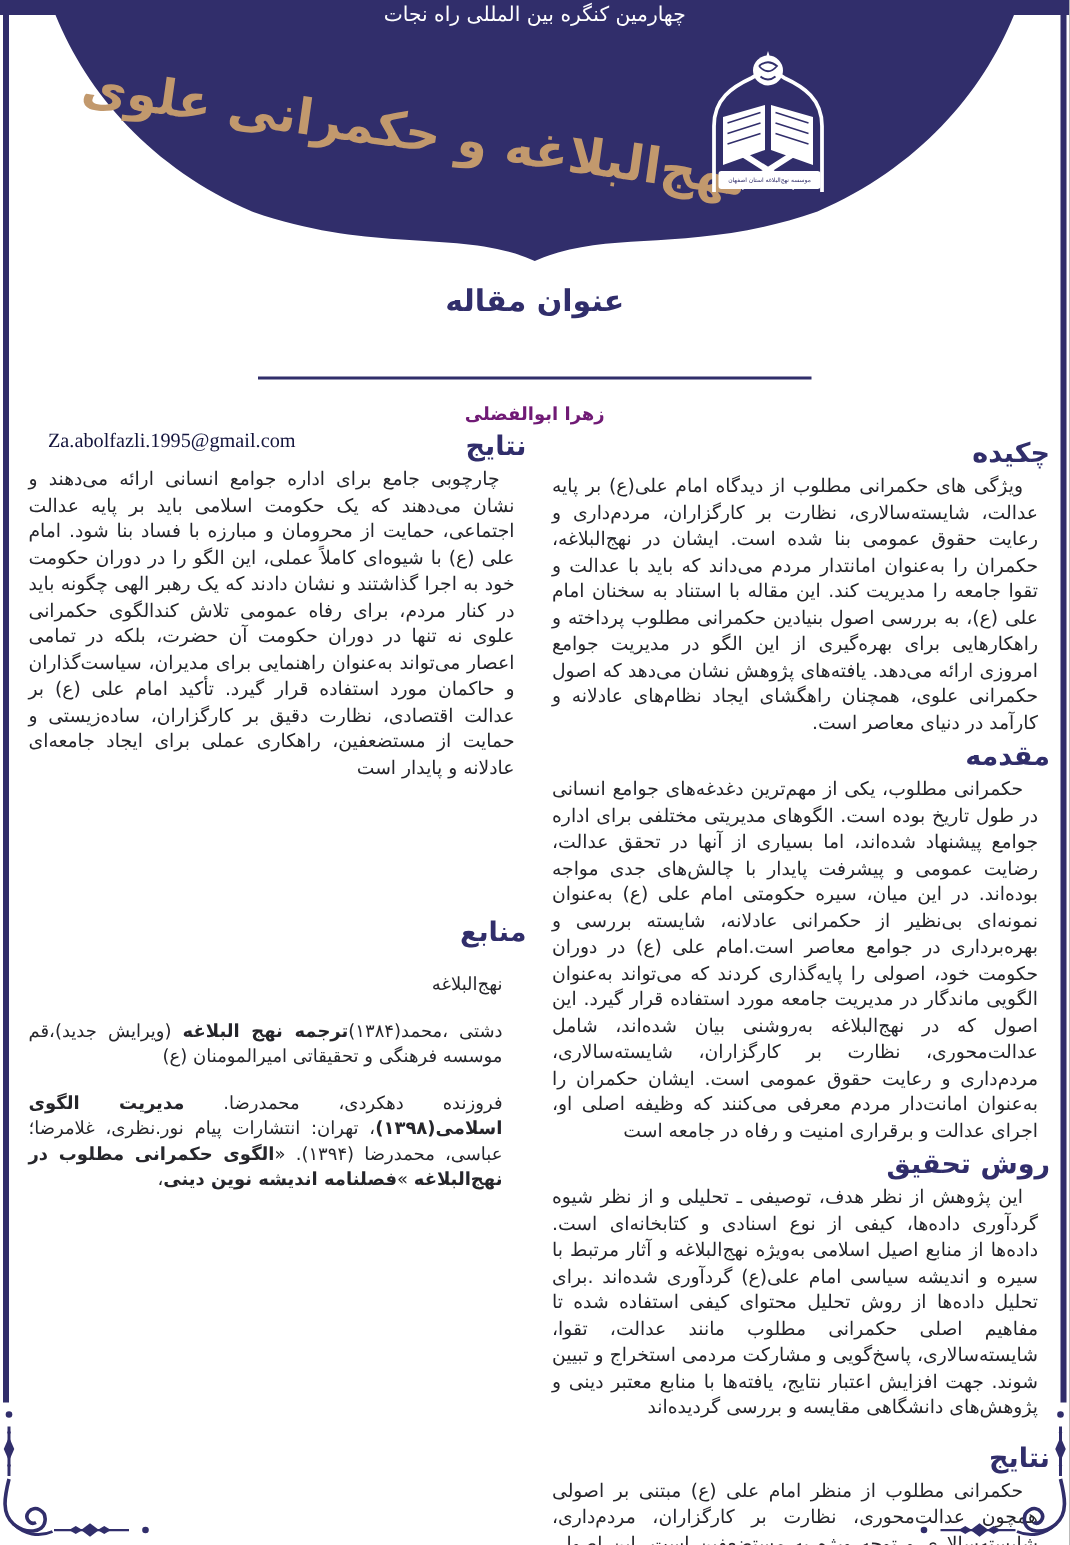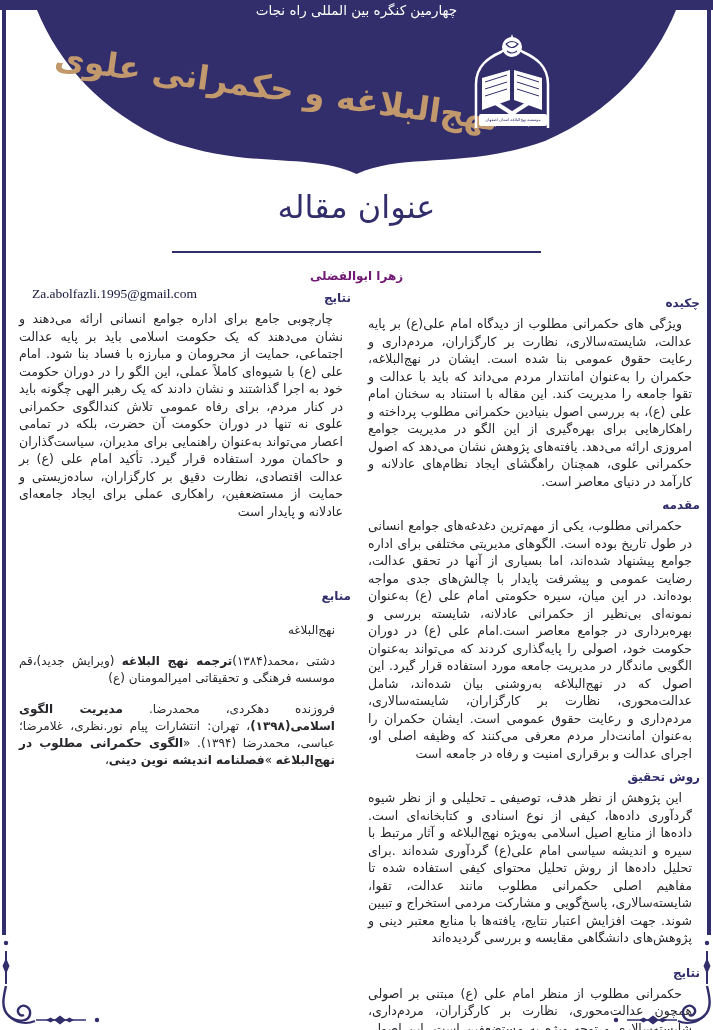--- a/index.html
+++ b/index.html
@@ -36,21 +36,21 @@
   
   .border-left,.border-right{position:absolute;top:10px;width:4px;height:925px;background:var(--navy);}
   .border-left{left:2px;}
   .border-right{right:2px;}
   .flourish{position:absolute;top:930px;}
   .flourish.fl-left{left:0;}
   .flourish.fl-right{right:0;transform:scaleX(-1);}
   
   .article-title{
     position:absolute;top:188px;left:0;width:100%;text-align:center;
-    color:var(--navy);font-size:32px;font-weight:normal;direction:rtl;
+    color:var(--navy);font-size:20px;font-weight:bold;direction:rtl;
   }
   .title-divider{
     position:absolute;top:251px;left:172px;width:369px;height:2px;background:var(--navy);
   }
   .author-name{
     position:absolute;top:269px;left:0;width:100%;text-align:center;
     color:#701a75;font-size:12px;font-weight:bold;direction:rtl;
   }
   .author-email{
     position:absolute;top:286px;left:0;width:100%;
@@ -60,27 +60,27 @@
   }
   
   .col{
     position:absolute;top:288px;width:338px;
     font-size:12.5px;line-height:17.5px;color:var(--body);
     text-align:justify;direction:rtl;
   }
   .col-right{right:13px;}
   .col-left{left:13px;}
   .sec{
-    font-size:12px;font-weight:bold;color:var(--navy);
+    font-size:18px;font-weight:bold;color:var(--navy);
     text-align:right;line-height:20px;
   }
   .body-p{margin:2px 8px 0 6px;text-indent:10px;}
   .mt-s{margin-top:5px;}
   .mt-m{margin-top:16px;}
-  .refs-heading{margin-top:66px;}
+  .refs-heading{margin-top:92px;}
   .ref{margin:14px 16px 0 6px;font-size:12px;line-height:17px;}
   .ref:first-child{margin-top:16px;}
   .ref .b{font-weight:bold;}
   [data-interactable]{cursor:default;}
 </style>
 </head>
 <body>
 
 <div class="page" data-interactable="false">
 

